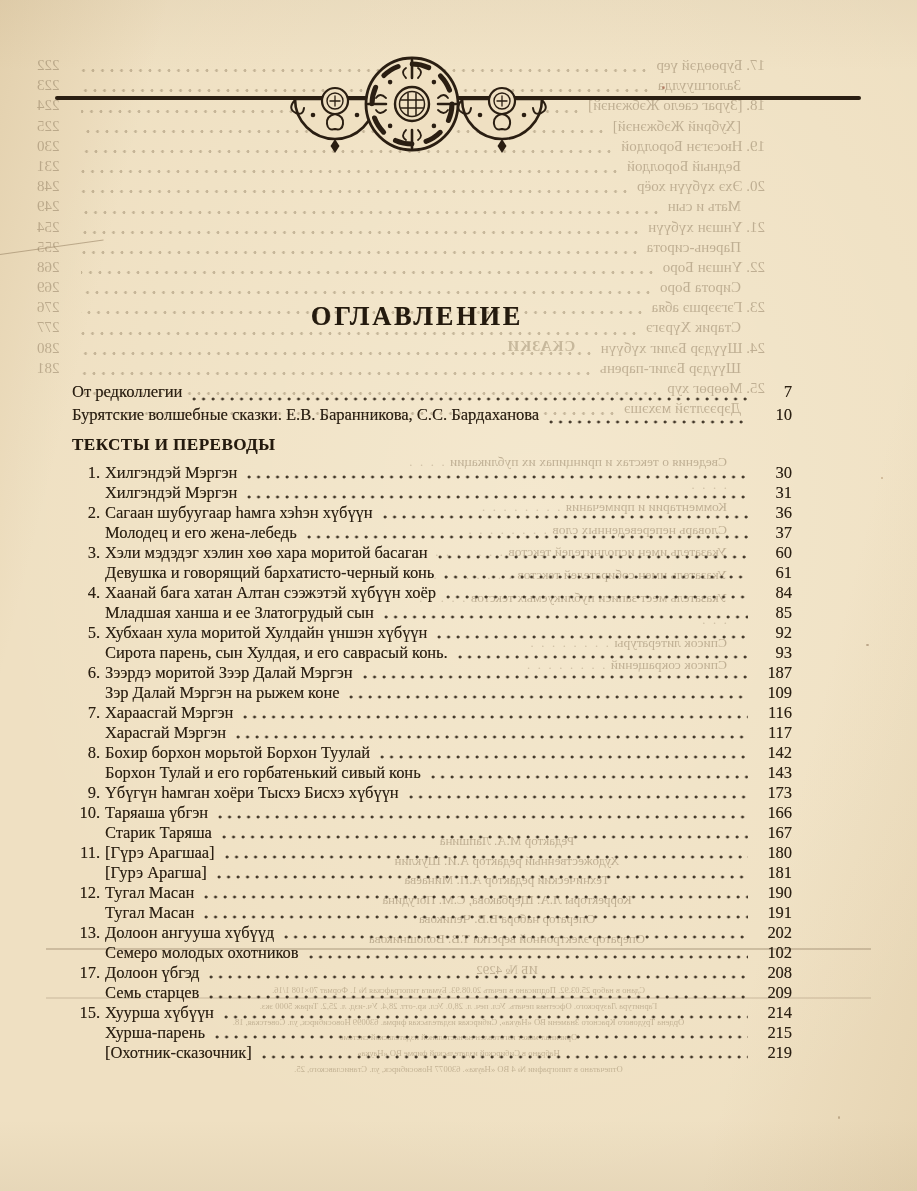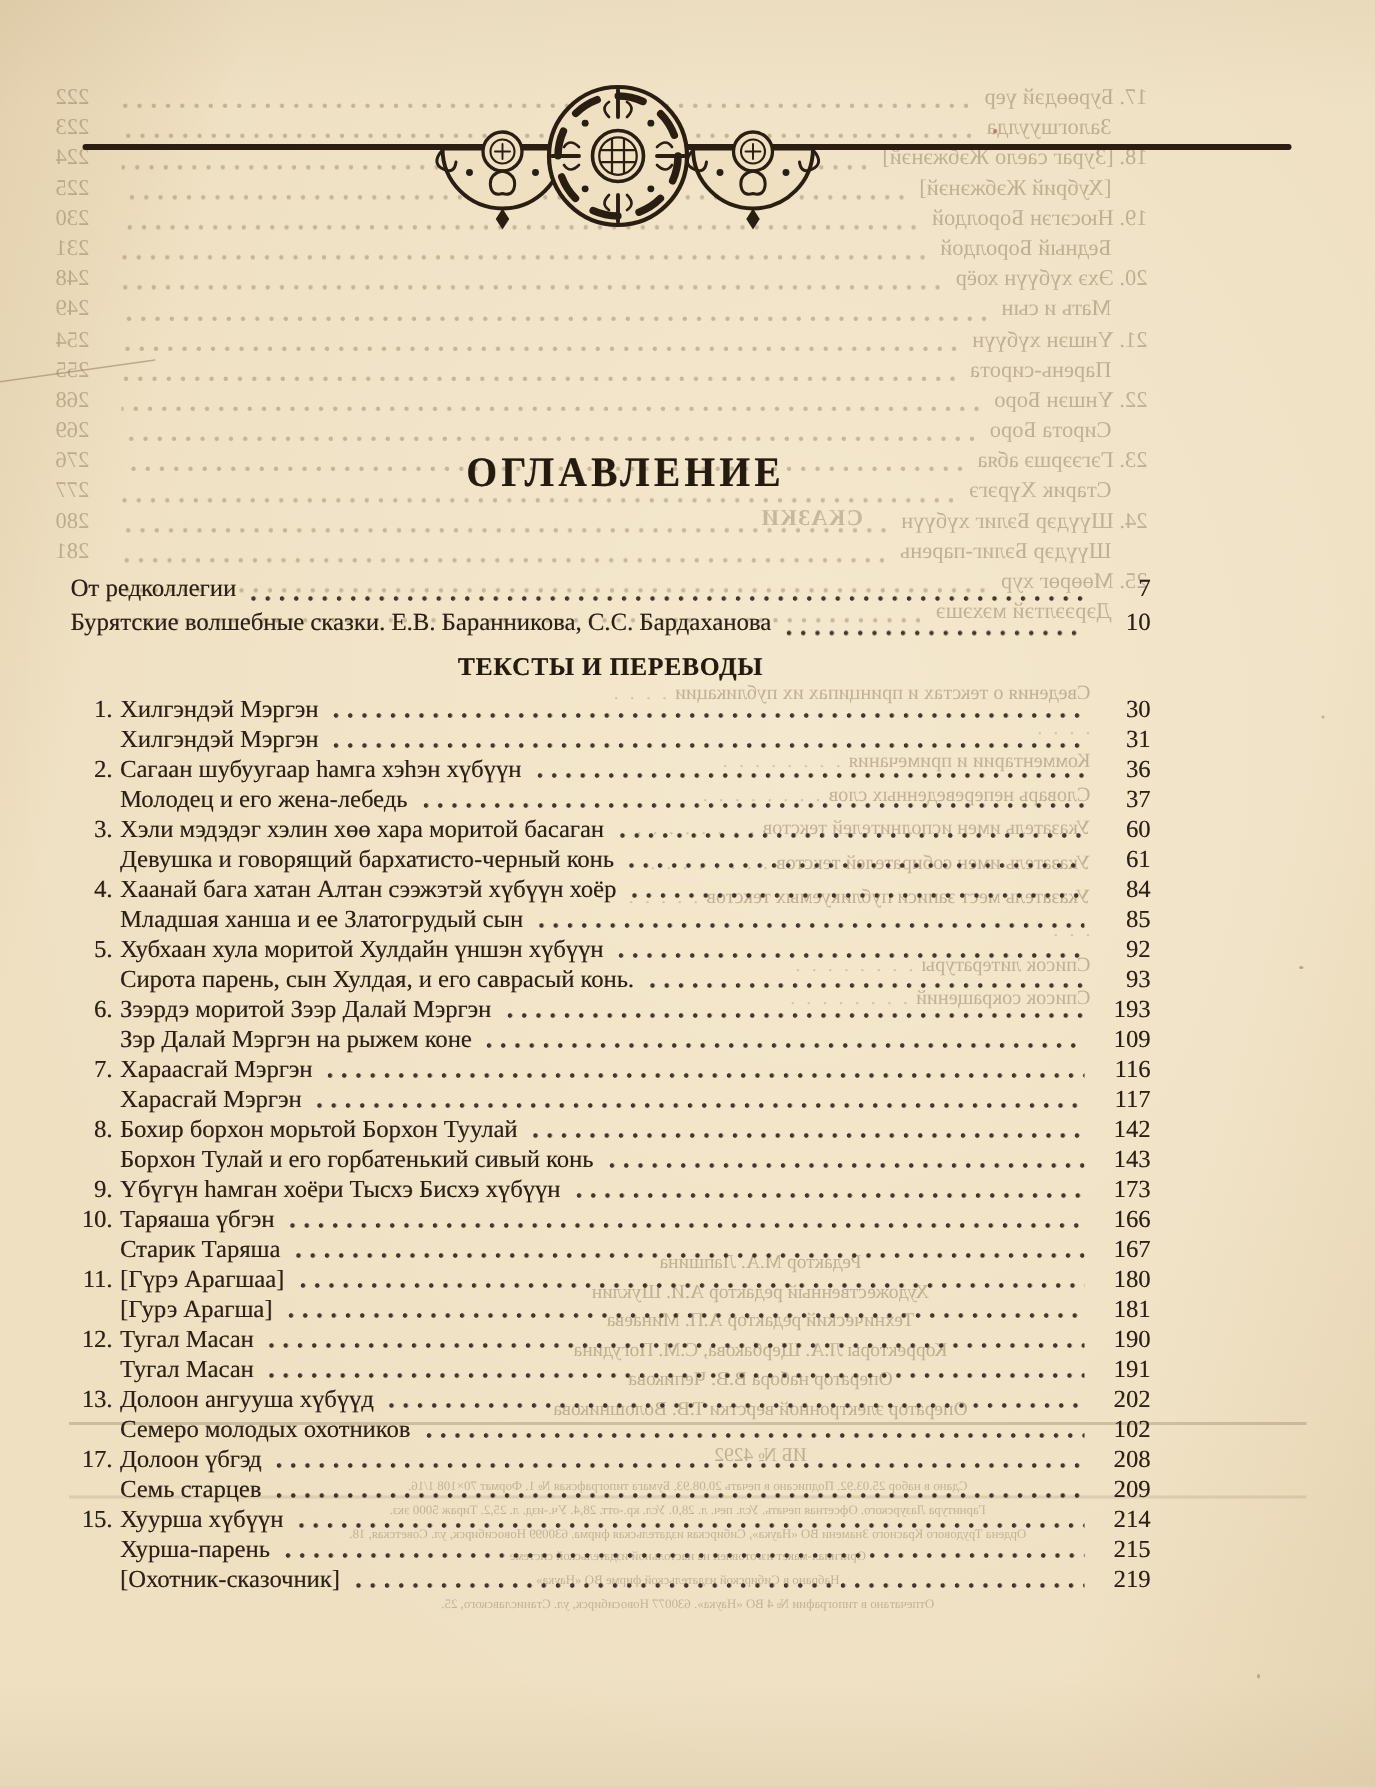--- a/index.html
+++ b/index.html
@@ -37,36 +37,36 @@
   
   .ornament{position:absolute; left:0; top:0; z-index:2;}
   
   .main-heading{
     position:absolute; z-index:3; left:57px; width:720px; top:300px;
     text-align:center; font-size:28px; font-weight:bold; letter-spacing:3px;
     transform:scaleX(.94); color:#241a0e;
     text-shadow:.3px 0 .2px rgba(36,26,14,.55);
   }
   .content{
-    position:absolute; z-index:3; left:47px; top:382px; width:720px;
+    position:absolute; z-index:3; left:72px; top:382px; width:720px;
     font-size:16.5px;
     text-shadow:.25px 0 .15px rgba(43,32,19,.45);
   }
   .row{display:flex; align-items:baseline; height:23px; white-space:nowrap;}
   .entries .row{height:20px; font-size:16.4px;}
   .num{flex:none; width:28px; text-align:right; padding-right:5px;}
   .t{flex:none; padding-right:3px;}
   .leader{
     flex:1; height:6px; align-self:flex-end; margin:0 4px 3px 7px;
     background-image:radial-gradient(circle at 2px 3px, rgba(43,32,19,.88) 1.25px, rgba(0,0,0,0) 1.75px);
     background-size:9.5px 6px; background-repeat:repeat-x;
   }
   .pg{flex:none; width:40px; text-align:right;}
   .section-heading{
-    margin-top:7px; height:23px; text-align:center;
+    margin-top:7px; height:23px; 
     font-weight:bold; font-size:17px; letter-spacing:.5px; color:#241a0e;
   }
   .entries{margin-top:5px;}
   
   .scratch{position:absolute; z-index:1; left:-4px; top:247px; width:108px; height:1px;
     background:rgba(146,124,92,.55); transform:rotate(-8deg);}
   .speck{position:absolute; z-index:1; border-radius:50%;}
 </style>
 </head>
 <body>
@@ -327,21 +327,21 @@
         <div class="row">
           <span class="num"></span>
           <span class="t">Сирота парень, сын Хулдая, и его саврасый конь.</span>
           <span class="leader"></span>
           <span class="pg">93</span>
         </div>
         <div class="row">
           <span class="num">6.</span>
           <span class="t">Зээрдэ моритой Зээр Далай Мэргэн</span>
           <span class="leader"></span>
-          <span class="pg">193</span>
+          <span class="pg">187</span>
         </div>
         <div class="row">
           <span class="num"></span>
           <span class="t">Зэр Далай Мэргэн на рыжем коне</span>
           <span class="leader"></span>
           <span class="pg">109</span>
         </div>
         <div class="row">
           <span class="num">7.</span>
           <span class="t">Хараасгай Мэргэн</span>

